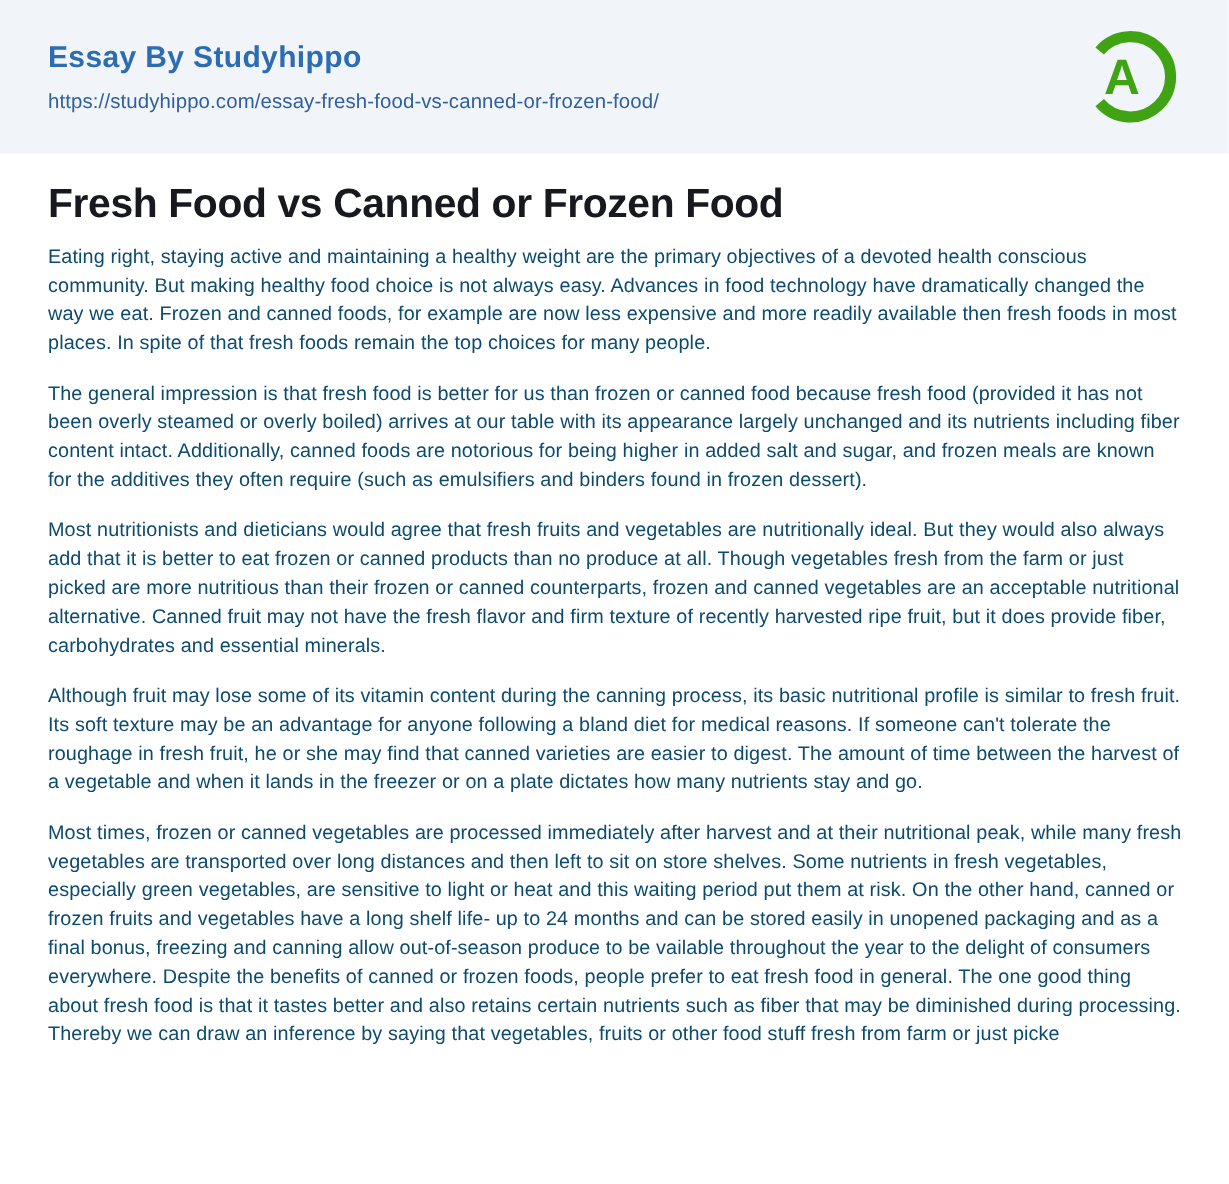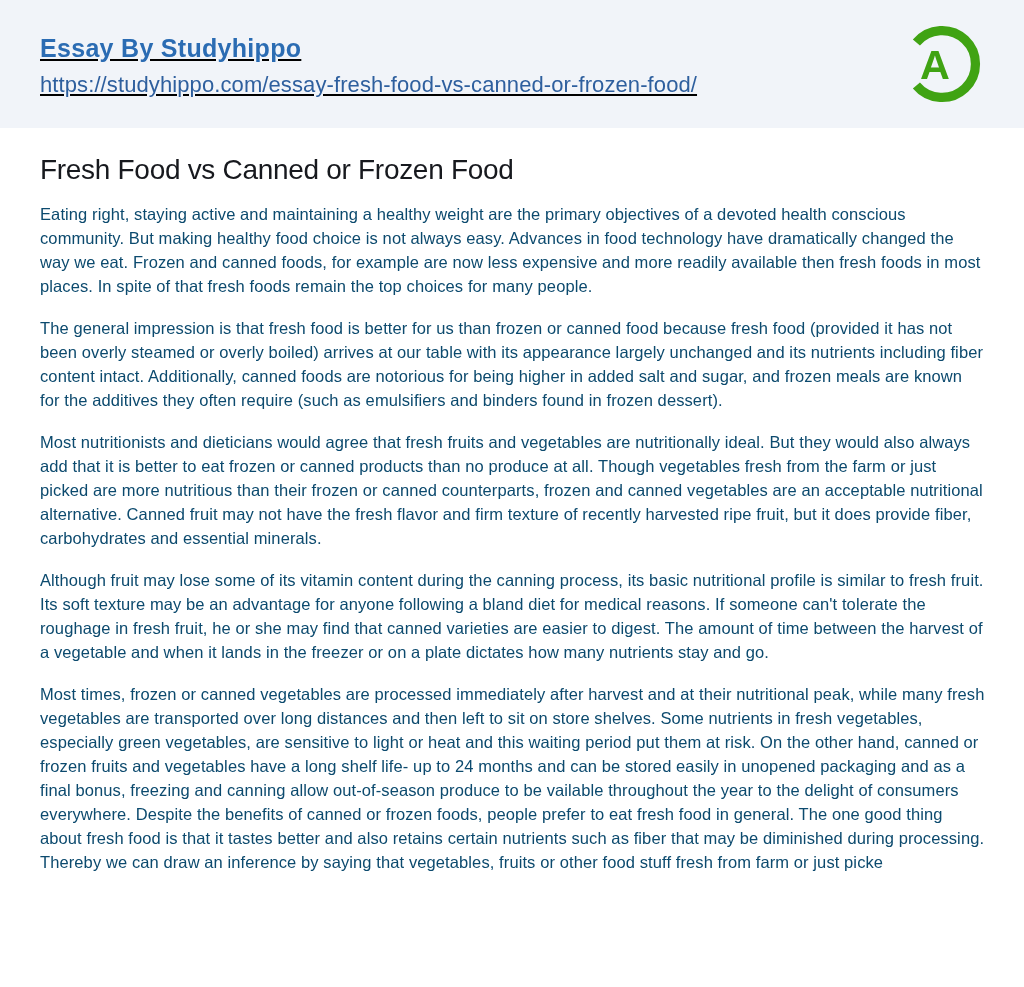--- a/index.html
+++ b/index.html
@@ -17,47 +17,47 @@
     background: #ffffff;
   }
   .header {
     background: #f1f4f9;
     height: 128px;
     display: flex;
     justify-content: space-between;
     align-items: center;
     padding: 0 38px 0 40px;
   }
-  .header-left { display: flex; flex-direction: column; text-decoration: underline; }
+  .header-left { display: flex; flex-direction: column; }
   .site-name {
     color: #2b6cb3;
     font-size: 25px;
     font-weight: bold;
     letter-spacing: 0.3px;
     line-height: 30px;
     text-decoration: none;
     cursor: pointer;
   }
   .site-url {
     color: #2e5f9e;
-    font-size: 22px;
+    font-size: 17px;
     line-height: 20px;
     margin-top: 12px;
     text-decoration: none;
     cursor: pointer;
     letter-spacing: 0.1px;
   }
   .logo { width: 88px; height: 88px; flex: 0 0 auto; }
   .logo svg { display: block; width: 88px; height: 88px; }
   .content {
     padding: 0 38px 0 40px;
   }
   .article-title {
-    font-size: 28px;
-    font-weight: 400;
+    font-size: 34px;
+    font-weight: 700;
     color: #17191e;
     letter-spacing: -0.3px;
     margin: 22px 0 12px 0;
     line-height: 40px;
   }
   .article-paragraph {
     font-size: 16.5px;
     line-height: 24px;
     color: #0c4a6e;
     letter-spacing: 0.1px;

